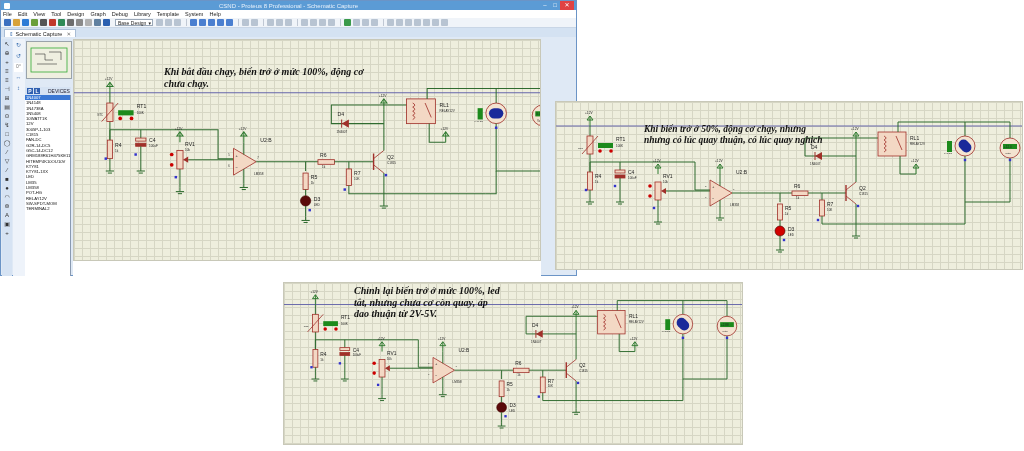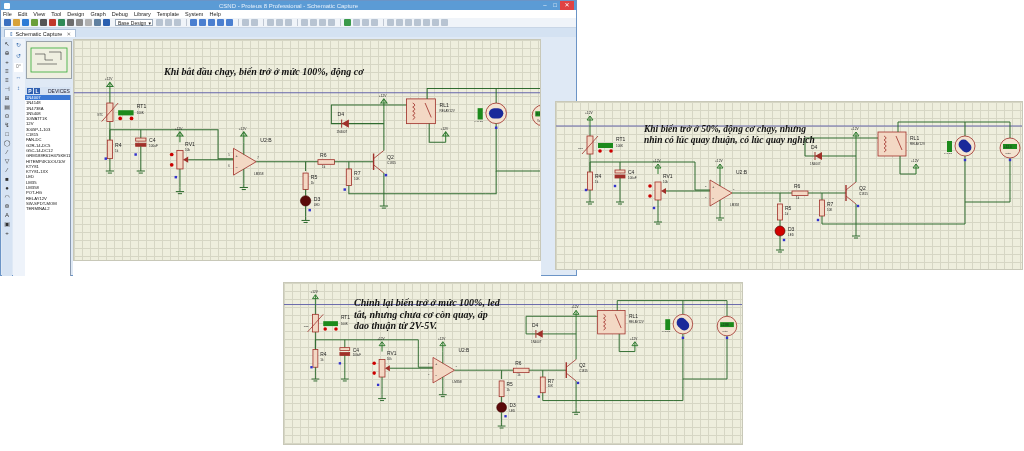--- a/index.html
+++ b/index.html
@@ -352,20 +352,21 @@
           <rect x="443" y="42" width="14" height="5" fill="#1c8a1c"></rect>
           <text x="444" y="46" font-size="3" class="sch-lbl" fill="#cfc">0.00</text>
           <text x="445" y="52" font-size="2.5" class="sch-lbl" fill="#222">Volts</text>
           <path d="M450 56 L450 100 L440 100" stroke="#2f6b2f" stroke-width="1" fill="none"></path>
           <rect x="448.8" y="56.8" width="2.4" height="2.4" fill="#3333cc"></rect>
           <text x="20" y="228" font-size="3" class="sch-lbl" fill="#222">+12V</text>
         </g>
       </svg>
       <div class="note" style="left: 90px; top: 26px; font-size: 10px;">
         <div>Khi bắt đầu chạy, biến trở ở mức 100%, động cơ</div>
+        <div>chưa chạy.</div>
       </div>
     </div>
   <div class="statusgap"></div>
 </div>
 
 <div class="panel2 panel" id="sch1">
     <svg width="468" height="169">
       <g transform="translate(4,0) scale(1)">
         <line x1="-200" y1="24" x2="2000" y2="24" stroke="#6666aa" stroke-width="1"></line>
         <g>
@@ -524,21 +525,21 @@
         <rect x="443" y="42" width="14" height="5" fill="#1c8a1c"></rect>
         <text x="444" y="46" font-size="3" class="sch-lbl" fill="#cfc">+12.0</text>
         <text x="445" y="52" font-size="2.5" class="sch-lbl" fill="#222">Volts</text>
         <path d="M450 56 L450 100 L440 100" stroke="#2f6b2f" stroke-width="1" fill="none"></path>
         <rect x="448.8" y="56.8" width="2.4" height="2.4" fill="#3333cc"></rect>
         <text x="20" y="228" font-size="3" class="sch-lbl" fill="#222">+12V</text>
       </g>
     </svg>
     <div class="note" style="left: 88px; top: 22px; font-size: 9.5px;">
       <div>Khi biến trở ở 50%, động cơ chạy, nhưng</div>
-      <div>nhìn có lúc quay thuận, có lúc quay nghịch</div>
+      <div>nhưng có lúc quay thuận, có lúc quay nghịch</div>
     </div>
   </div>
 <div class="panel3 panel" id="sch2">
     <svg width="460" height="163">
       <g transform="translate(2,-2) scale(0.98)">
         <line x1="-200" y1="24" x2="2000" y2="24" stroke="#6666aa" stroke-width="1"></line>
         <g>
           <line x1="30" y1="24" x2="30" y2="14" stroke="#2f7a2f" stroke-width="1"></line>
           <path d="M27 18 L30 14 L33 18 Z" fill="none" stroke="#2f7a2f" stroke-width="1"></path>
           <text x="25" y="12" font-size="3.2" class="sch-lbl" fill="#222">+12V</text>
@@ -692,18 +693,18 @@
         <path d="M405 100 L405 122 L395 122" stroke="#2f6b2f" stroke-width="1" fill="none"></path>
         <circle cx="450" cy="46" r="10" fill="#f3e3d0" stroke="#a0302a" stroke-width="0.8"></circle>
         <rect x="443" y="42" width="14" height="5" fill="#1c8a1c"></rect>
         <text x="444" y="46" font-size="3" class="sch-lbl" fill="#cfc">+2.88</text>
         <text x="445" y="52" font-size="2.5" class="sch-lbl" fill="#222">Volts</text>
         <path d="M450 56 L450 100 L440 100" stroke="#2f6b2f" stroke-width="1" fill="none"></path>
         <rect x="448.8" y="56.8" width="2.4" height="2.4" fill="#3333cc"></rect>
         <text x="20" y="228" font-size="3" class="sch-lbl" fill="#222">+12V</text>
       </g>
     </svg>
-    <div class="note" style="left: 70px; top: 14px; font-size: 10px;">
+    <div class="note" style="left: 70px; top: 2px; font-size: 10px;">
       <div>Chỉnh lại biến trở ở mức 100%, led</div>
       <div>tắt, nhưng chưa cơ còn quay, áp</div>
       <div>dao thuận từ 2V-5V.</div>
     </div>
   </div>
 
 </body></html>

